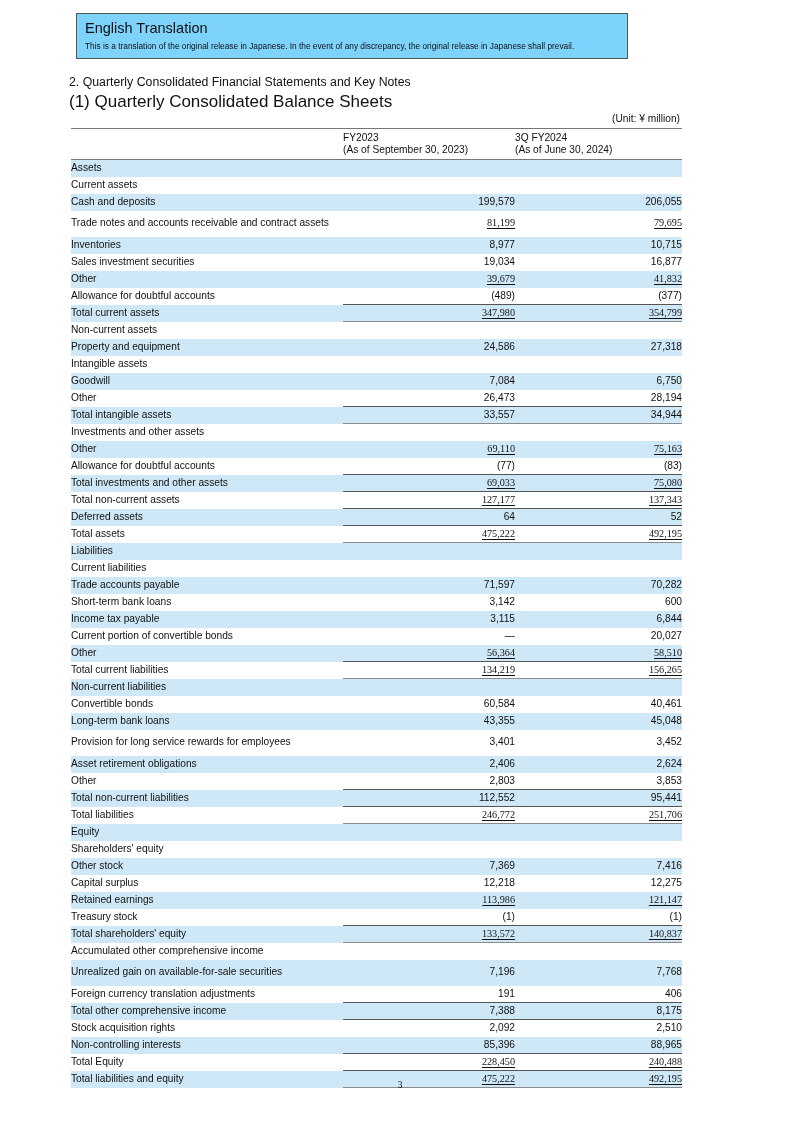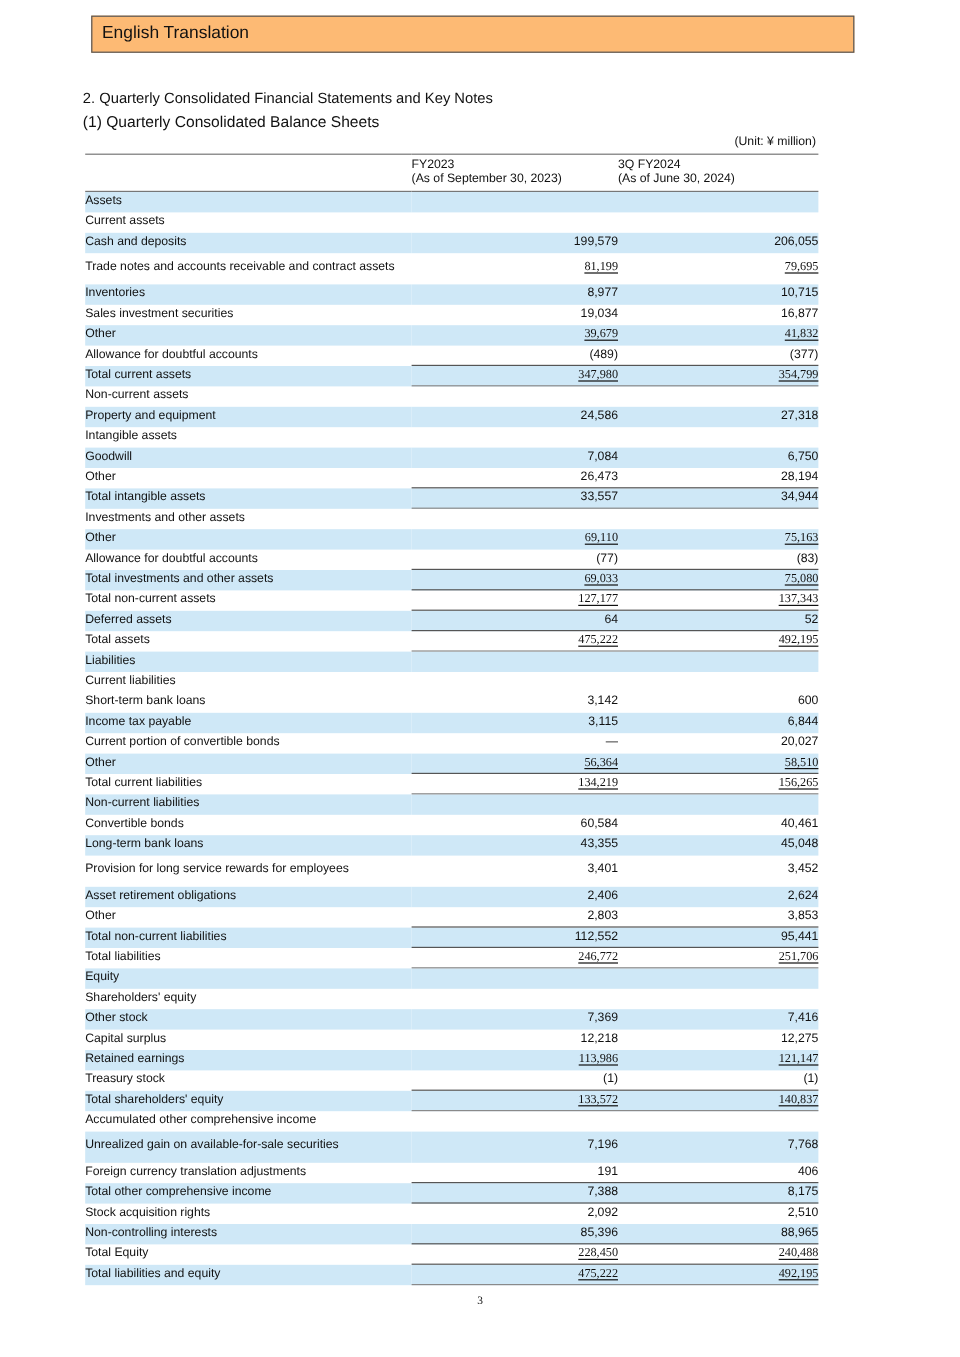--- a/index.html
+++ b/index.html
@@ -14,25 +14,25 @@
     color: #1a1a1a;
     position: relative;
     overflow: hidden;
   }
 
   
   #translation-box {
     position: absolute;
     left: 76px;
     top: 13px;
-    width: 636px;
+    width: 552px;
     box-sizing: border-box;
     border: 1px solid #555;
     padding: 5px 8px 6px 8px;
-    background: #fdba74;
+    background: #7dd3fc;
   }
   #translation-title {
     font-size: 14.5px;
     line-height: 18px;
     color: #111;
   }
   #translation-note {
     font-size: 8.3px;
     line-height: 12px;
     color: #111;
@@ -46,21 +46,21 @@
     left: 69px;
     top: 74px;
     font-size: 12.3px;
     line-height: 16px;
     color: #111;
   }
   #subsection-heading {
     position: absolute;
     left: 69px;
     top: 94px;
-    font-size: 13px;
+    font-size: 17px;
     line-height: 16px;
     color: #111;
   }
   #unit-note {
     position: absolute;
     right: 120px;
     top: 112px;
     font-size: 10.2px;
     line-height: 13px;
     color: #111;
@@ -148,20 +148,21 @@
     font-size: 9.5px;
     font-family: "Liberation Serif", serif;
     color: #111;
   }
 </style>
 </head>
 <body>
 
 <div id="translation-box">
   <div id="translation-title">English Translation</div>
+  <div id="translation-note">This is a translation of the original release in Japanese. In the event of any discrepancy, the original release in Japanese shall prevail.</div>
 </div>
 
 <div id="section-heading">2. Quarterly Consolidated Financial Statements and Key Notes</div>
 <div id="subsection-heading">(1) Quarterly Consolidated Balance Sheets</div>
 <div id="unit-note">(Unit: ¥ million)</div>
 
 <table id="bs-table">
   <colgroup>
     <col class="c-label">
       <col class="c-v1">
@@ -294,20 +295,25 @@
       <tr class="shaded">
         <td class="lbl i0">Liabilities</td>
         <td class="val v1"></td>
         <td class="val v2"></td>
       </tr>
       <tr>
         <td class="lbl i1">Current liabilities</td>
         <td class="val v1"></td>
         <td class="val v2"></td>
       </tr>
+      <tr class="shaded">
+        <td class="lbl i2">Trade accounts payable</td>
+        <td class="val v1">71,597</td>
+        <td class="val v2">70,282</td>
+      </tr>
       <tr>
         <td class="lbl i2">Short-term bank loans</td>
         <td class="val v1">3,142</td>
         <td class="val v2">600</td>
       </tr>
       <tr class="shaded">
         <td class="lbl i2">Income tax payable</td>
         <td class="val v1">3,115</td>
         <td class="val v2">6,844</td>
       </tr>

